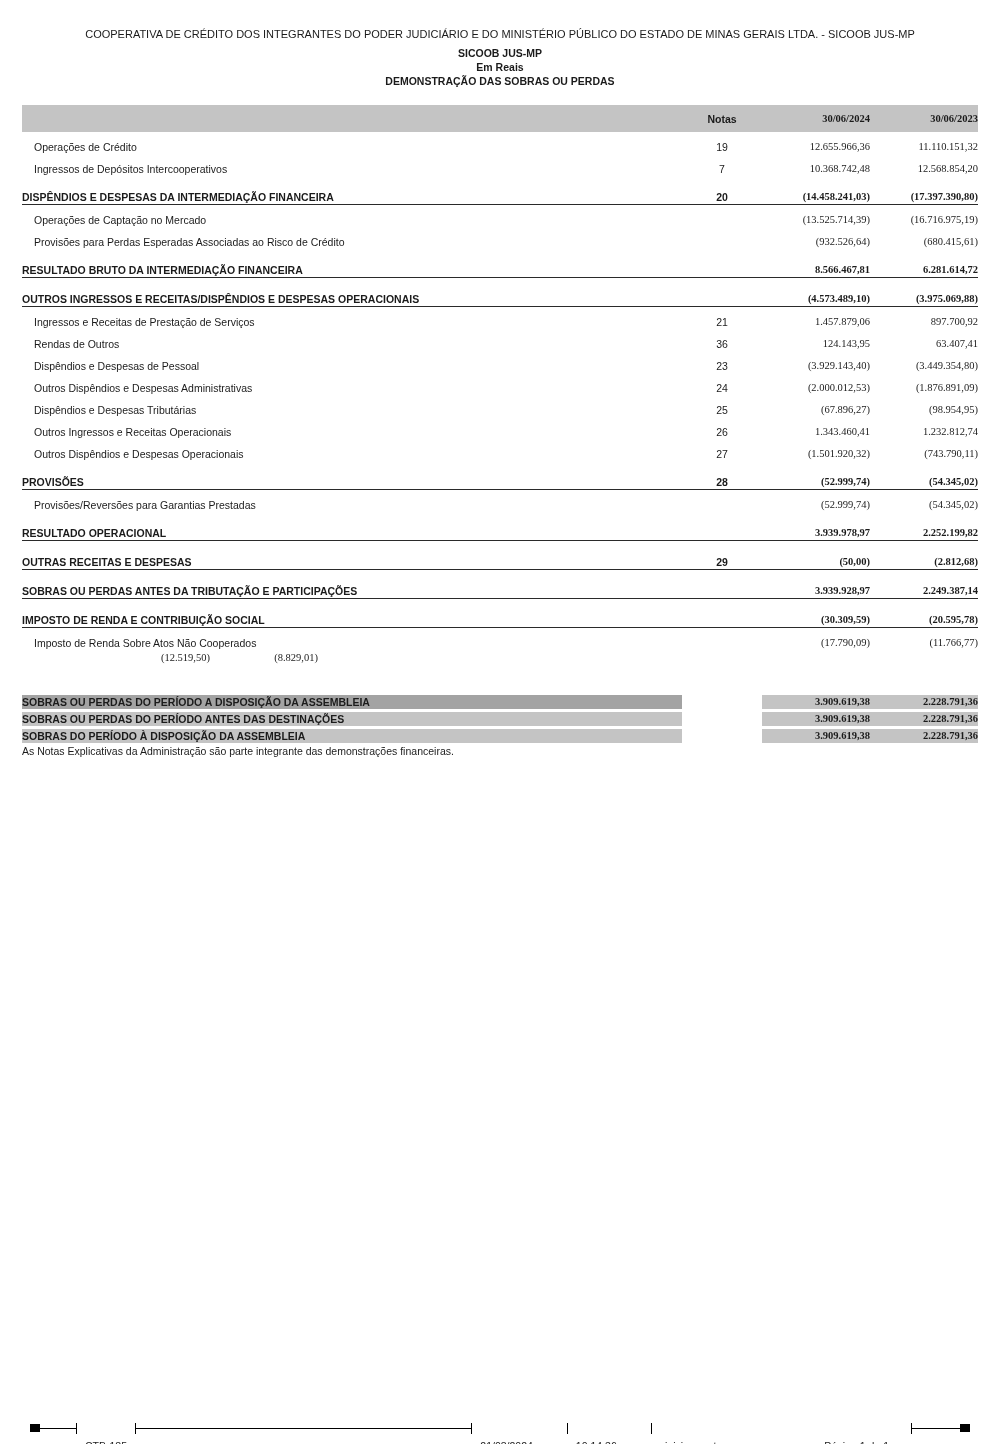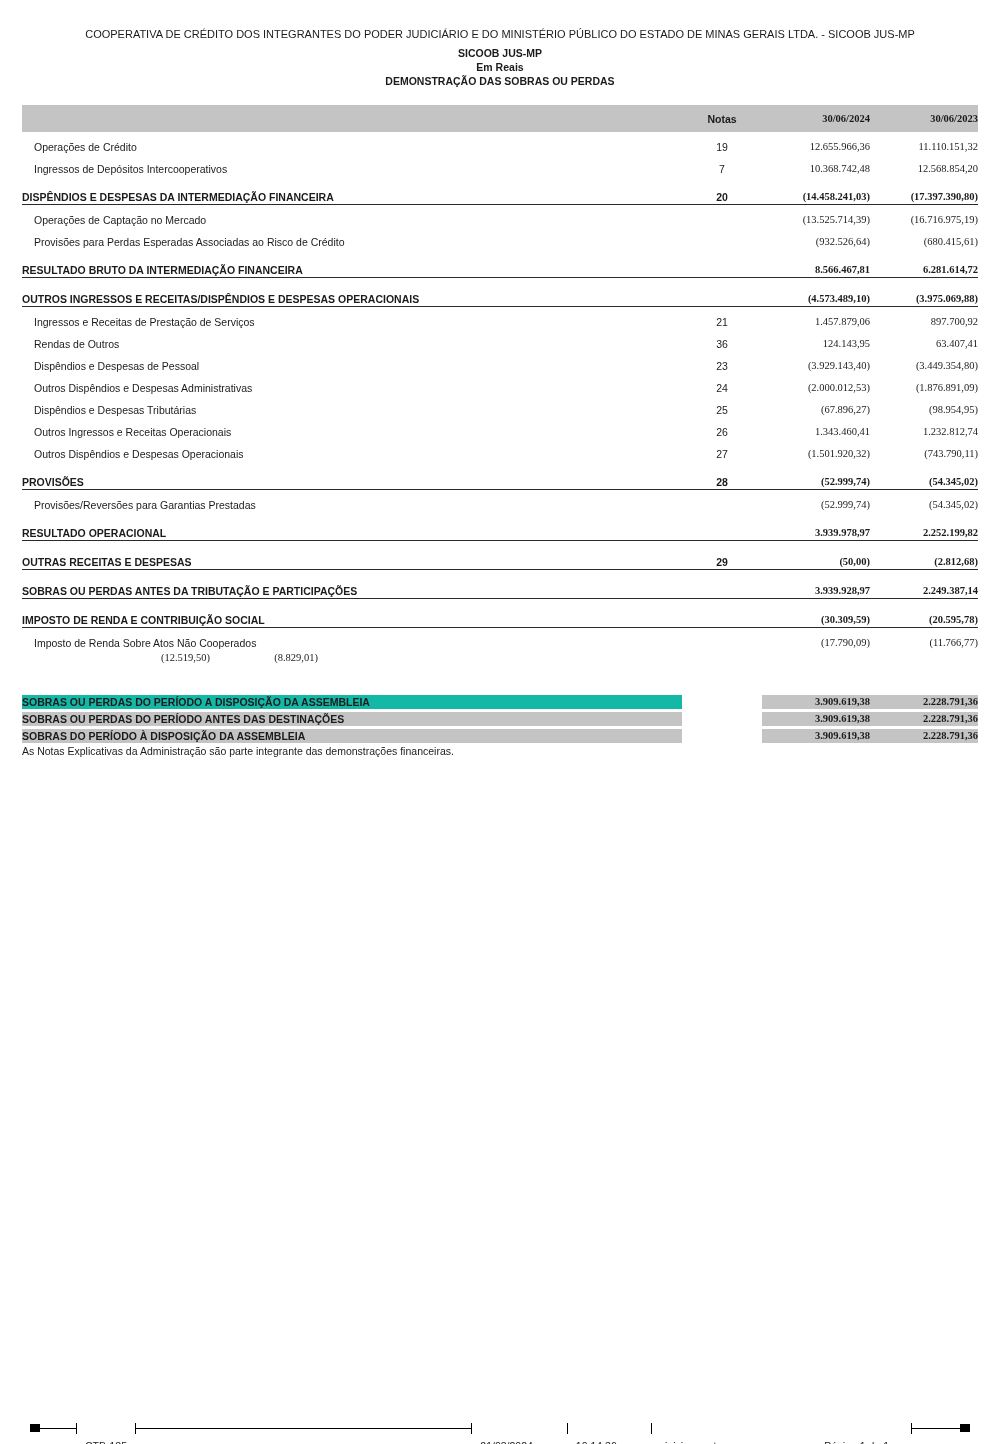--- a/index.html
+++ b/index.html
@@ -197,21 +197,21 @@
           <div class="c-val">(11.766,77)</div>
         </div>
         <div class="trow item">
           <div class="c-nota"></div>
           <div class="c-val">(12.519,50)</div>
           <div class="c-val">(8.829,01)</div>
         </div>
         <div class="trow blank"></div>
         <div class="trow blank"></div>
         <div class="trow total">
-          <div class="c-label" style="background: #14b8a6;">SOBRAS OU PERDAS DO PERÍODO A DISPOSIÇÃO DA ASSEMBLEIA</div>
+          <div class="c-label" style="background: #a3a3a3;">SOBRAS OU PERDAS DO PERÍODO A DISPOSIÇÃO DA ASSEMBLEIA</div>
           <div class="c-nota"></div>
           <div class="c-val" style="background: rgb(196, 196, 196);">3.909.619,38</div>
           <div class="c-val" style="background: rgb(196, 196, 196);">2.228.791,36</div>
         </div>
         <div class="trow total">
           <div class="c-label" style="background: rgb(196, 196, 196);">SOBRAS OU PERDAS DO PERÍODO ANTES DAS DESTINAÇÕES</div>
           <div class="c-nota"></div>
           <div class="c-val" style="background: rgb(196, 196, 196);">3.909.619,38</div>
           <div class="c-val" style="background: rgb(196, 196, 196);">2.228.791,36</div>
         </div>

